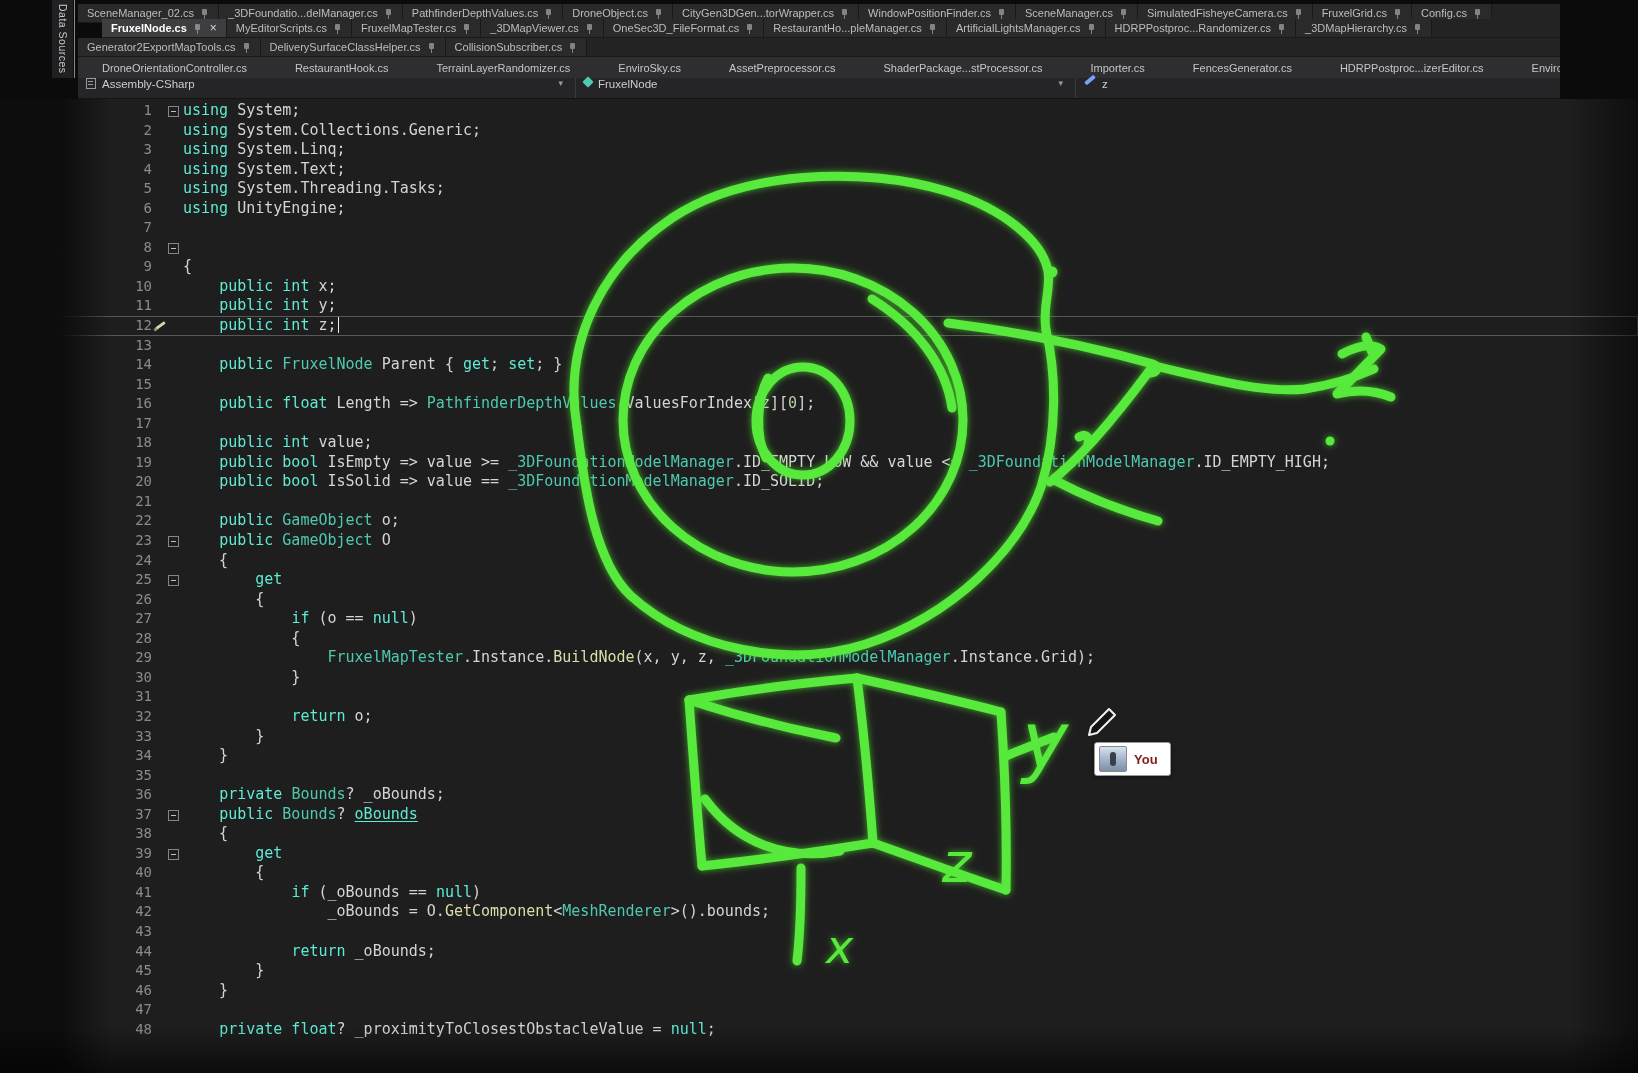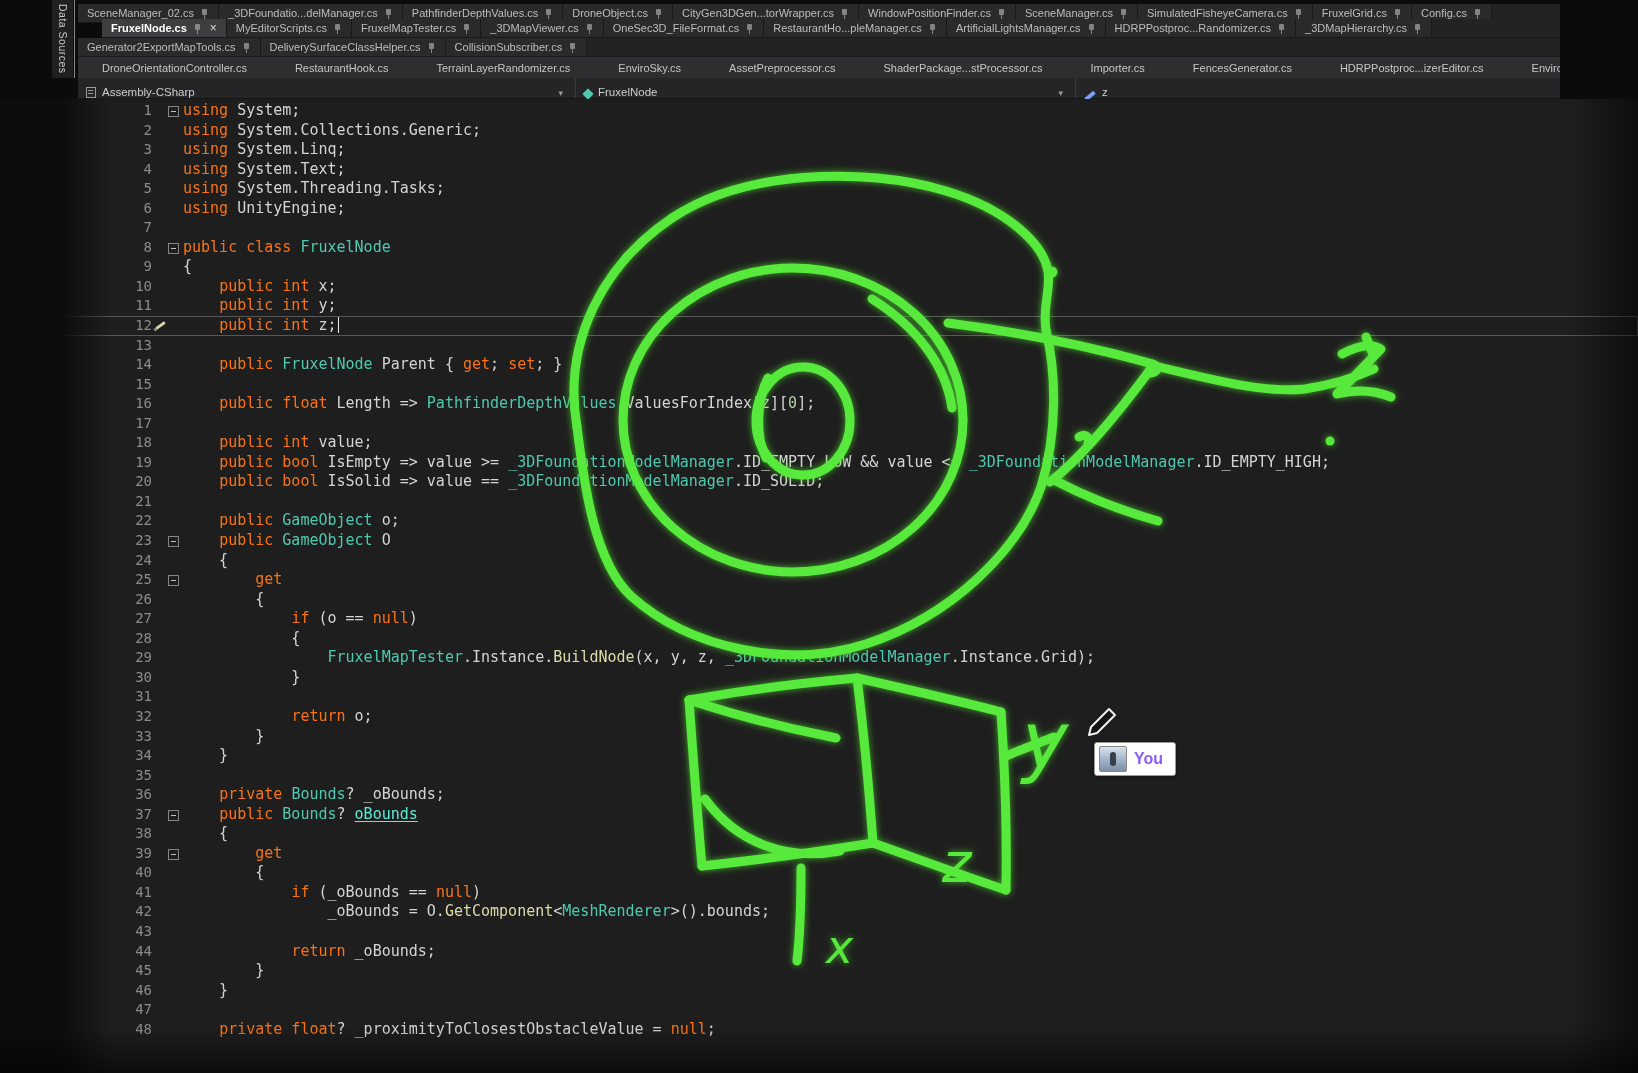--- a/index.html
+++ b/index.html
@@ -24,21 +24,21 @@
   .tab.active{background:#3e3e41;color:#ffffff;font-weight:bold;}
   .row4 .tab{background:transparent;border-right:none;padding:0 24px;color:#c6c6c6;}
   .pin{display:inline-block;width:9px;height:11px;position:relative;opacity:.8;}
   .pin::before{content:"";position:absolute;left:2px;top:1px;width:5px;height:6px;background:#9a9a9a;border-radius:1px;}
   .pin::after{content:"";position:absolute;left:4px;top:7px;width:1px;height:4px;background:#9a9a9a;}
   .close{font-size:12px;color:#d8d8d8;line-height:1;padding-left:2px;font-weight:normal;}
 
   
   .navbar{position:absolute;left:78px;right:78px;top:78px;height:20px;background:#252528;
     display:flex;border-bottom:1px solid #141414;font-size:11.5px;color:#cccccc;}
-  .navsec{display:flex;align-items:flex-end;gap:6px;padding:0 8px;border-right:1px solid #3a3a3d;}
+  .navsec{display:flex;align-items:flex-start;gap:6px;padding:0 8px;border-right:1px solid #3a3a3d;}
   .navsec.s1{width:481px;}
   .navsec.s2{width:483px;}
   .navsec.s3{flex:1;border-right:none;}
   .chev{margin-left:auto;color:#9a9a9a;font-size:9px;padding-right:4px;}
   .proj-icon{width:10px;height:11px;border:1px solid #9a9a9a;position:relative;box-sizing:border-box;}
   .proj-icon::after{content:"";position:absolute;left:1px;top:2px;width:5px;height:1px;background:#9a9a9a;box-shadow:0 3px 0 #9a9a9a;}
   .class-icon{width:8px;height:8px;background:#4EC9B0;transform:rotate(45deg);border-radius:1px;}
   .field-icon{width:12px;height:4px;background:#7a9ff5;transform:rotate(-40deg);border-radius:1px;}
 
   
@@ -51,21 +51,21 @@
   .editor .shade-bottom{position:absolute;left:0;right:0;bottom:0;height:46px;pointer-events:none;
     background:linear-gradient(0deg,rgba(0,0,0,.6),rgba(0,0,0,0));}
   #code-lines{position:absolute;left:0;top:2px;right:0;}
   .line{display:flex;height:19.55px;line-height:19.55px;position:relative;}
   .line.cur{outline:1px solid #585858;outline-offset:-1px;align-items:flex-end;}
   .num{width:152px;text-align:right;color:#8b8b8b;font-size:14px;flex:0 0 152px;}
   .outl{width:31px;flex:0 0 31px;position:relative;}
   .obox{position:absolute;left:16px;top:5px;width:9px;height:9px;border:1px solid #858585;background:#1e1e1e;box-sizing:content-box;}
   .obox::after{content:"";position:absolute;left:2px;top:4px;width:5px;height:1px;background:#c0c0c0;}
   .codeln{flex:1;white-space:pre;color:#d4d4d4;}
-  .codeln .k{color:#f97316;}
+  .codeln .k{color:#5eead4;}
   .codeln .t{color:#4EC9B0;}
   .codeln .m{color:#DCDCAA;}
   .codeln .n{color:#B5CEA8;}
   .codeln .p{color:#d4d4d4;}
   .codeln .u{color:#5eead4;text-decoration:underline;text-underline-offset:2px;}
   .caret{display:inline-block;width:1.5px;height:16px;background:#eeeeee;vertical-align:-3px;margin-left:1px;}
   .mpencil{position:absolute;left:154px;top:2px;width:14px;height:14px;}
   .mpencil::before{content:"";position:absolute;left:1px;top:6px;width:11px;height:3px;background:#d9d3a8;transform:rotate(-36deg);border-radius:1px;}
   .mpencil::after{content:"";position:absolute;left:0;top:10px;width:3px;height:3px;background:#8f8f8f;transform:rotate(-36deg);}
 
@@ -77,21 +77,21 @@
   .inktext.zz{font-size:56px;}
   .inktext.xx{font-size:46px;}
 
   
   .you-badge{position:absolute;left:1094px;top:742px;height:32px;background:#ffffff;border:1px solid #9a9a9a;
     border-radius:3px;display:flex;align-items:center;gap:7px;padding:0 12px 0 4px;z-index:6;
     box-shadow:0 1px 4px rgba(0,0,0,.45);}
   .you-avatar{width:26px;height:24px;border:1px solid #888;border-radius:2px;position:relative;
     background:linear-gradient(180deg,#d9e2ee 0%,#9fb2c9 55%,#7d8fa6 100%);overflow:hidden;}
   .you-avatar::after{content:"";position:absolute;left:10px;top:5px;width:6px;height:14px;background:#3a3f4a;border-radius:3px;}
-  .you-label{font-size:16px;font-weight:bold;color:#8b5cf6;}
+  .you-label{font-size:13px;font-weight:bold;color:#7f1d1d;}
 </style>
 </head>
 <body>
 
 <div class="screen">
 
   <div class="ds-strip">
     <span class="ds-label">Data Sources</span>
   </div>
   <div class="leftline"></div>
@@ -278,21 +278,20 @@
         <div class="line">
           <span class="num">7</span>
           <span class="outl"></span>
           <span class="codeln"></span>
         </div>
         <div class="line">
           <span class="num">8</span>
           <span class="outl">
             <span class="obox"></span>
           </span>
-          <span class="codeln"><span class="k">public class </span><span class="t">FruxelNode</span></span>
         </div>
         <div class="line">
           <span class="num">9</span>
           <span class="outl"></span>
           <span class="codeln"><span class="p">{</span></span>
         </div>
         <div class="line">
           <span class="num">10</span>
           <span class="outl"></span>
           <span class="codeln"><span class="p">    </span><span class="k">public int </span><span class="p">x;</span></span>

